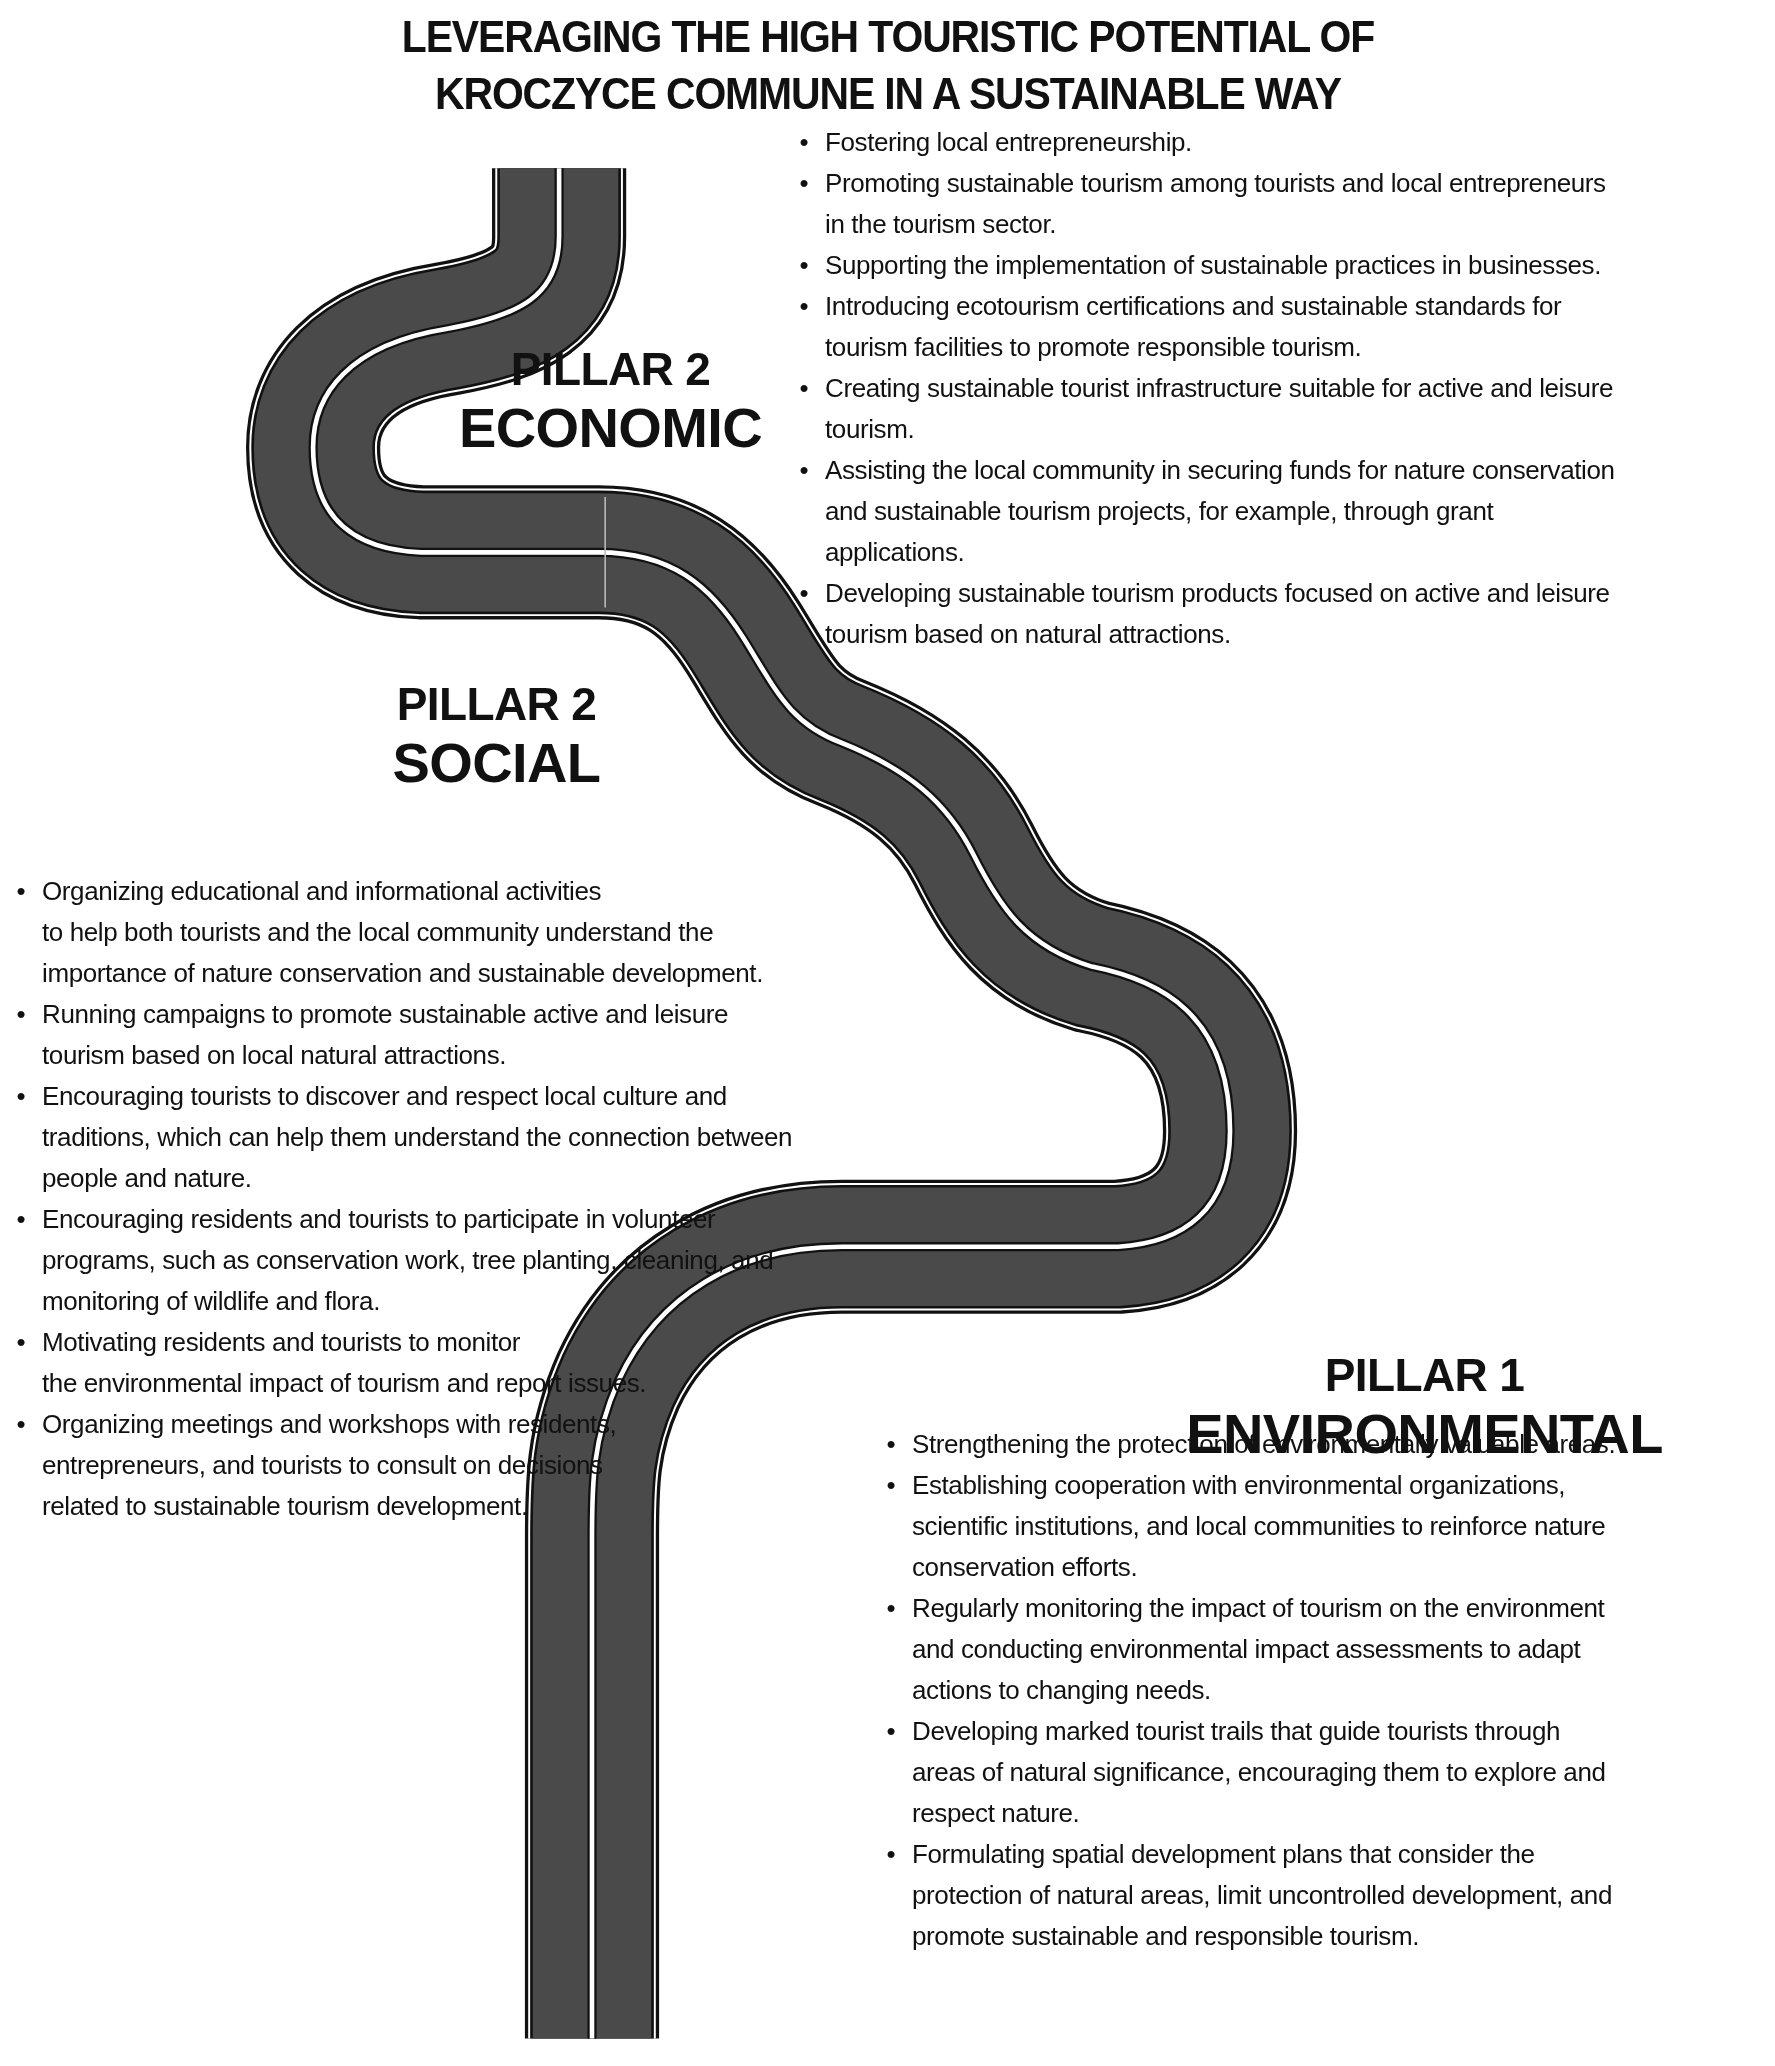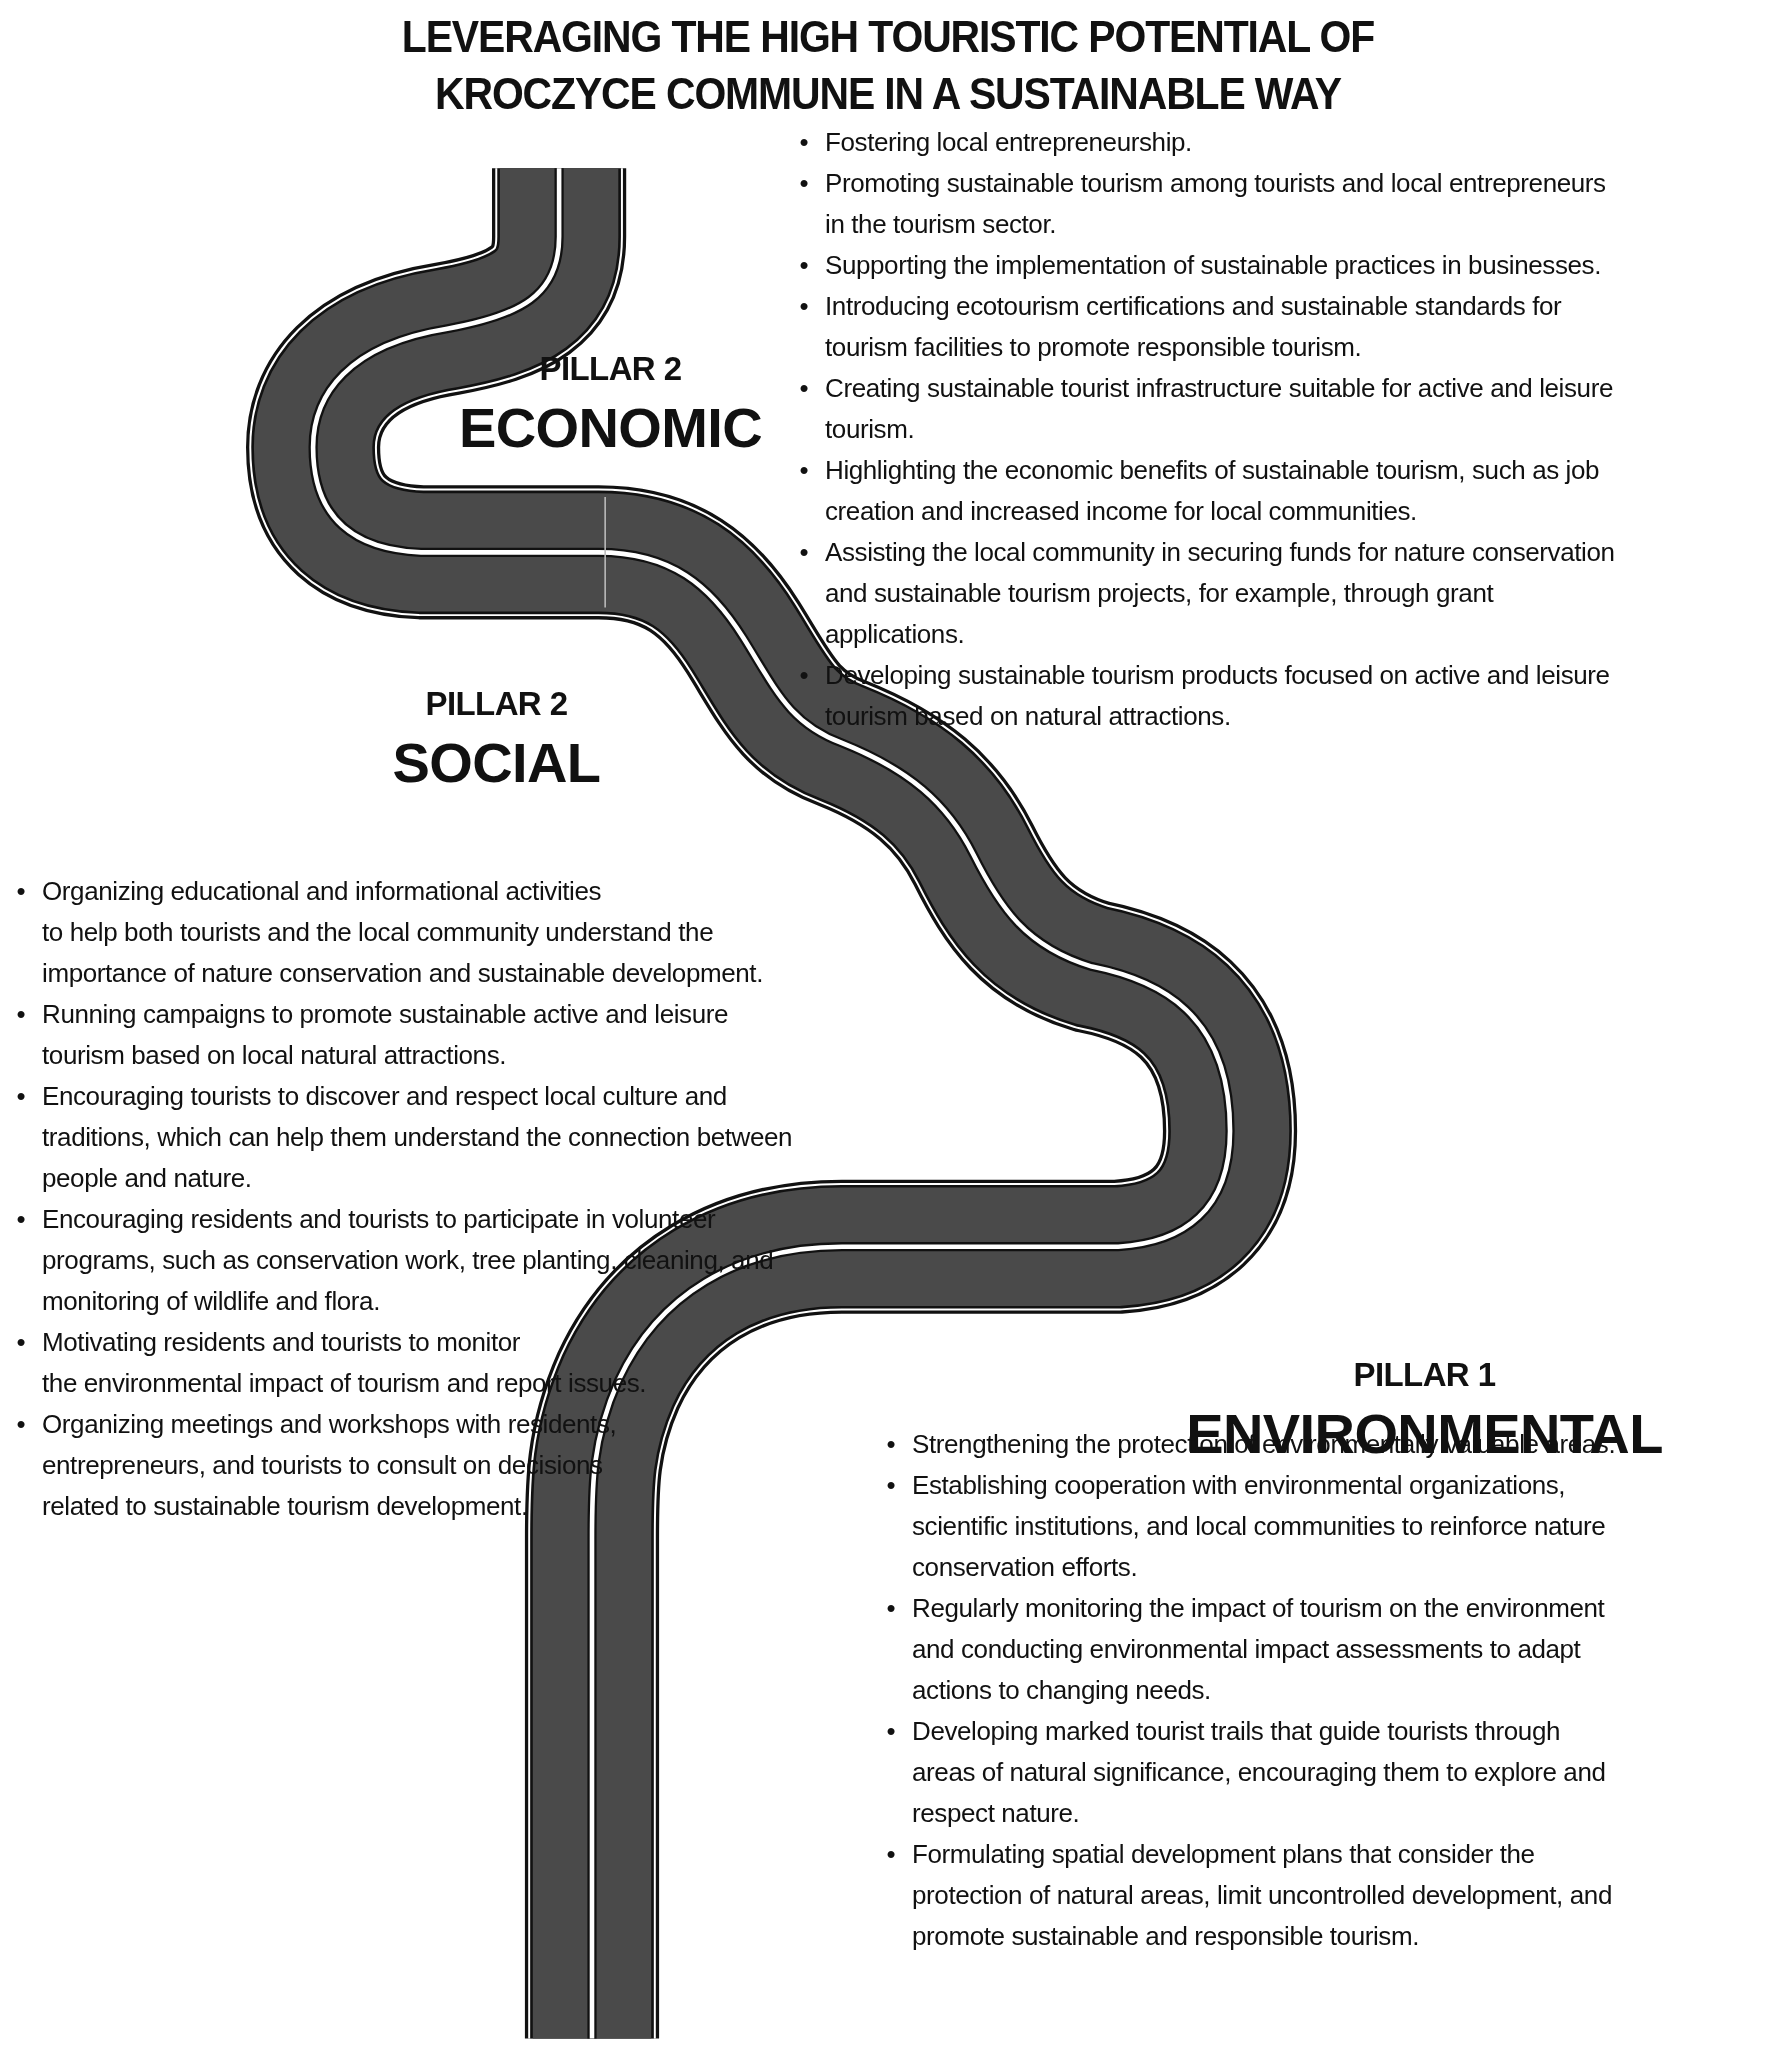--- a/index.html
+++ b/index.html
@@ -4,21 +4,21 @@
 <style>
   html, body { margin: 0; padding: 0; background: #ffffff; }
   body { width: 1776px; height: 2066px; position: relative; overflow: hidden;
          font-family: "Liberation Sans", "DejaVu Sans", sans-serif; color: #111; }
   .title { position: absolute; left: 0; top: 8.4px; width: 1776px; text-align: center;
            font-weight: 700; font-size: 44px; line-height: 57px; letter-spacing: -1.2px;
            font-family: "Liberation Sans", sans-serif; transform: scaleX(0.93); transform-origin: center top; }
   .title div { white-space: nowrap; }
   svg.road { position: absolute; left: 0; top: 0; }
   .pillar { position: absolute; text-align: center; font-weight: 700; }
-  .pillar .num { font-size: 33px; line-height: 50px; letter-spacing: -0.6px; }
+  .pillar .num { font-size: 46px; line-height: 50px; letter-spacing: -0.6px; }
   .pillar .name { font-size: 56px; line-height: 67px; letter-spacing: -0.6px; }
   ul.bullets { position: absolute; margin: 0; padding: 0; list-style: none;
                font-size: 26px; line-height: 41px; letter-spacing: -0.4px; }
   ul.bullets li { position: relative; padding-left: 29px; }
   ul.bullets li::before { content: "\2022"; position: absolute; left: 3.6px; top: 0; font-size: 26px; }
   ul.bullets li span { white-space: pre-line; }
 </style>
 </head>
 <body>
 
@@ -64,22 +64,20 @@
 
 <ul class="bullets" style="left:796px; top:122px; width:976px;">
   <li><span>Fostering local entrepreneurship.</span></li>
   <li><span>Promoting sustainable tourism among tourists and local entrepreneurs
 in the tourism sector.</span></li>
   <li><span>Supporting the implementation of sustainable practices in businesses.</span></li>
   <li><span>Introducing ecotourism certifications and sustainable standards for
 tourism facilities to promote responsible tourism.</span></li>
   <li><span>Creating sustainable tourist infrastructure suitable for active and leisure
 tourism.</span></li>
-  <li><span>Highlighting the economic benefits of sustainable tourism, such as job
-creation and increased income for local communities.</span></li>
   <li><span>Assisting the local community in securing funds for nature conservation
 and sustainable tourism projects, for example, through grant
 applications.</span></li>
   <li><span>Developing sustainable tourism products focused on active and leisure
 tourism based on natural attractions.</span></li>
 </ul>
 
 <div class="pillar" style="left:335px; top:679px; width:323px;">
   <div class="num">PILLAR 2</div>
   <div class="name">SOCIAL</div>

